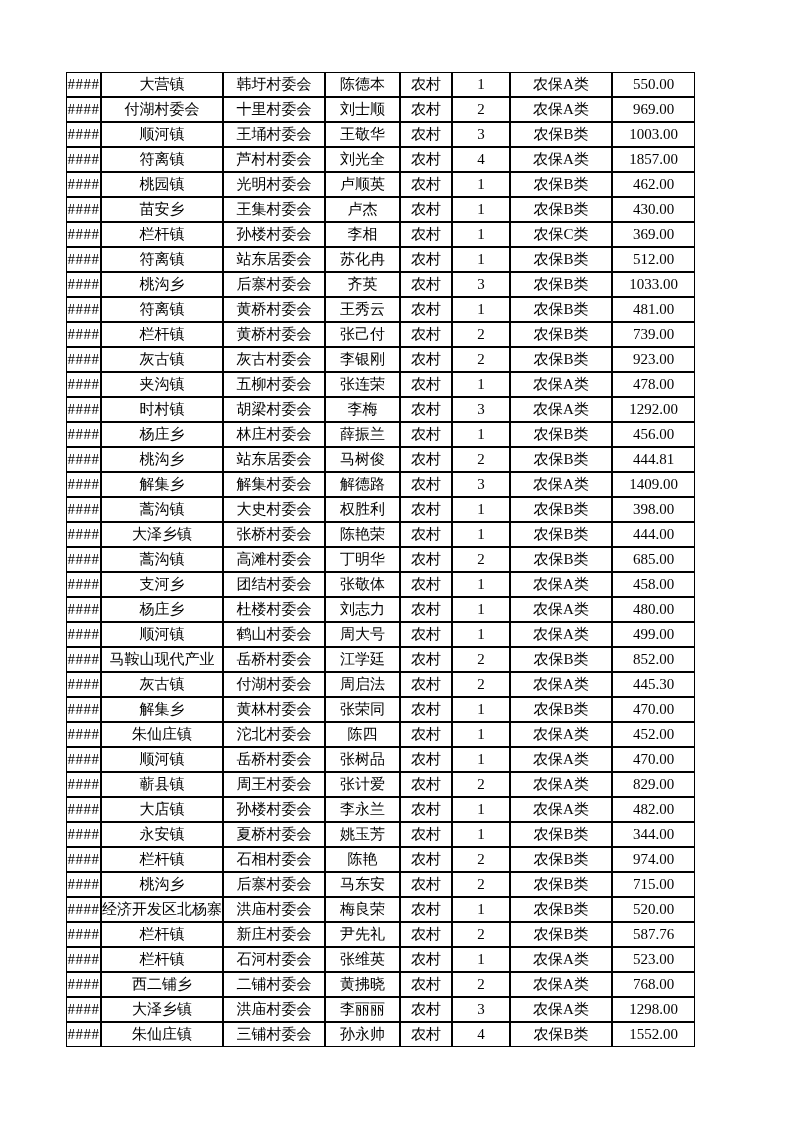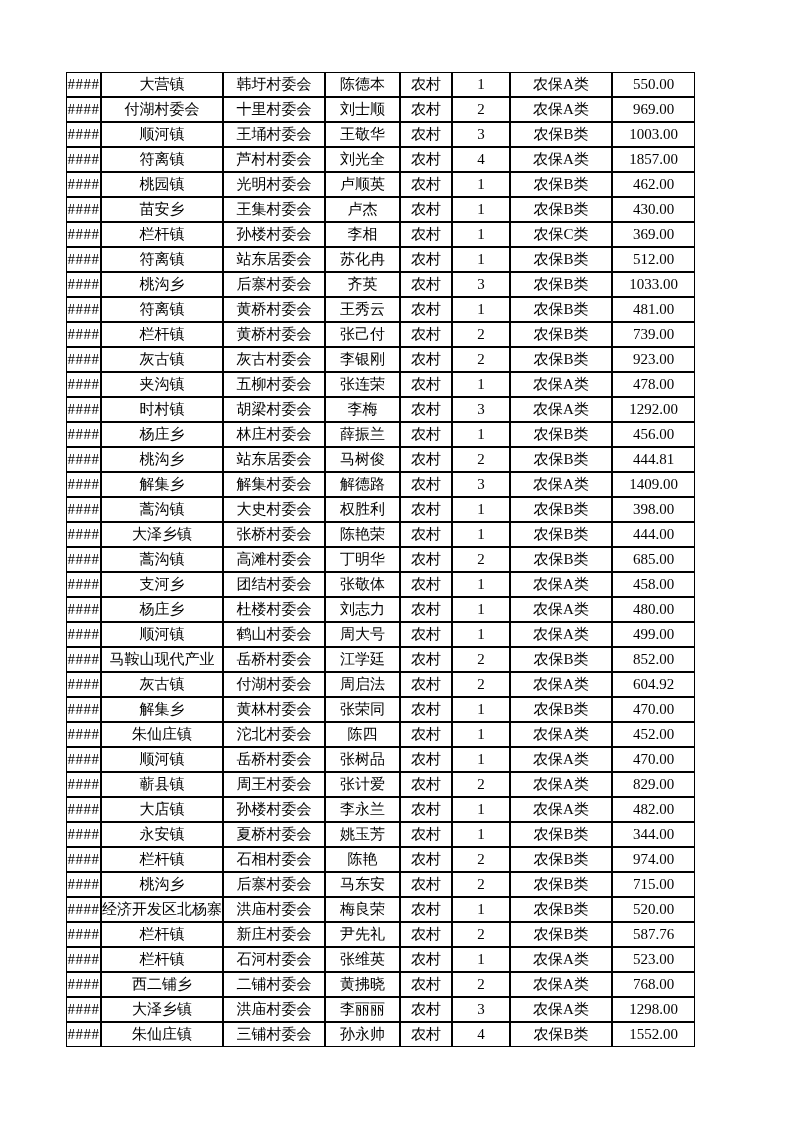--- a/index.html
+++ b/index.html
@@ -305,21 +305,21 @@
           <td class="col-7">852.00</td>
         </tr>
         <tr>
           <td class="col-0">####</td>
           <td class="col-1">灰古镇</td>
           <td class="col-2">付湖村委会</td>
           <td class="col-3">周启法</td>
           <td class="col-4">农村</td>
           <td class="col-5">2</td>
           <td class="col-6">农保A类</td>
-          <td class="col-7">604.92</td>
+          <td class="col-7">445.30</td>
         </tr>
         <tr>
           <td class="col-0">####</td>
           <td class="col-1">解集乡</td>
           <td class="col-2">黄林村委会</td>
           <td class="col-3">张荣同</td>
           <td class="col-4">农村</td>
           <td class="col-5">1</td>
           <td class="col-6">农保B类</td>
           <td class="col-7">470.00</td>

